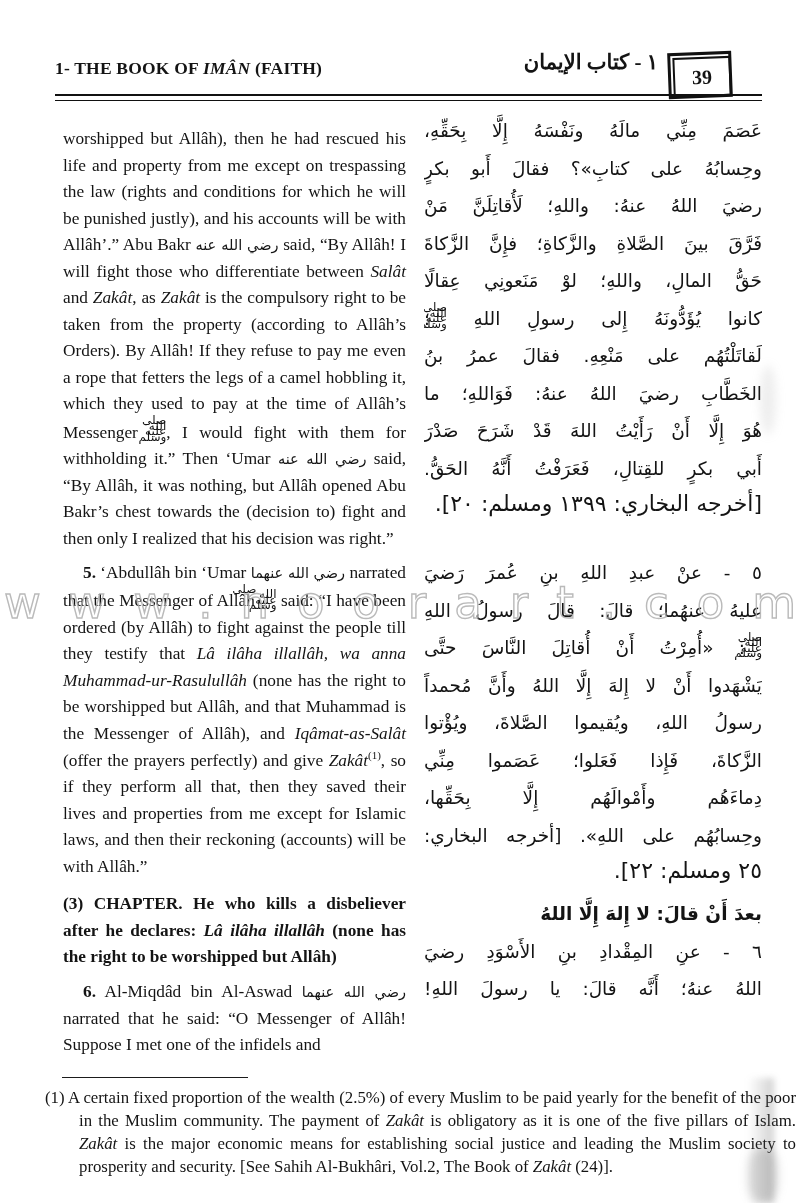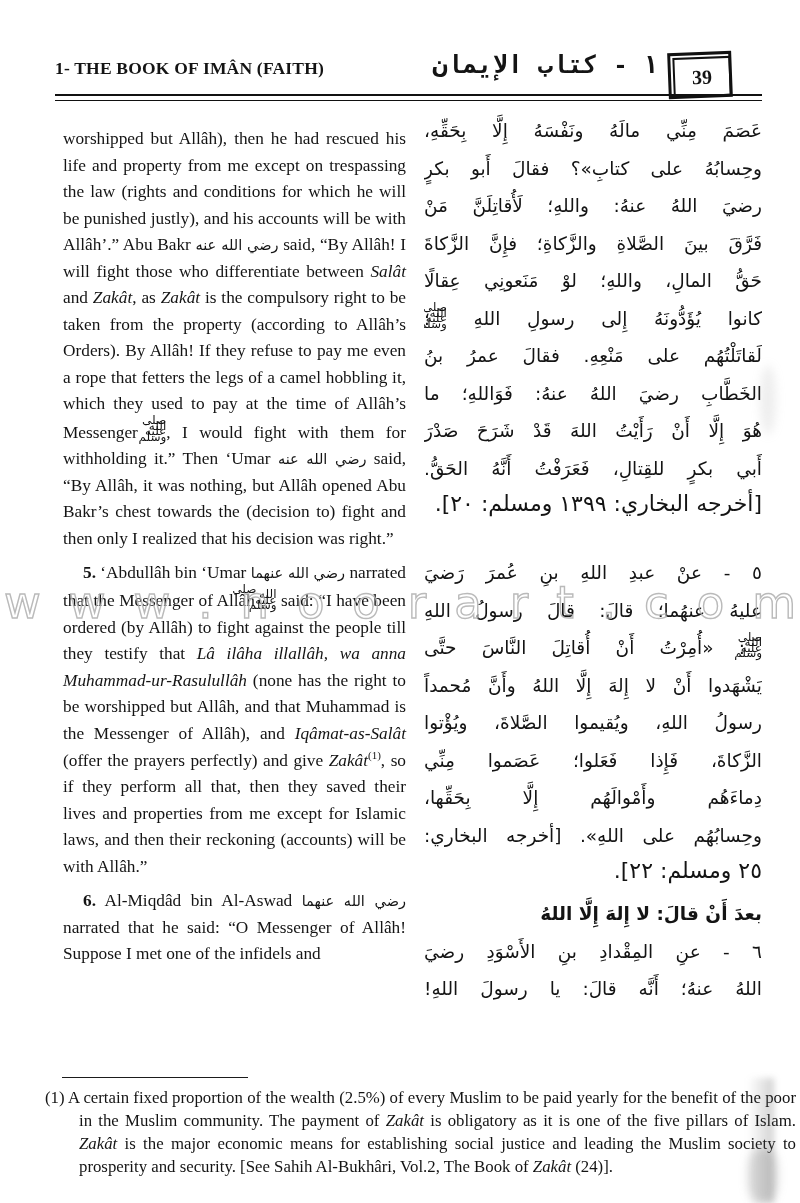--- a/index.html
+++ b/index.html
@@ -3,22 +3,22 @@
 <meta charset="utf-8">
 <style>
   html,body{margin:0;padding:0;}
   body{
     width:800px;height:1203px;position:relative;overflow:hidden;
     background:#ffffff;color:#141414;
     font-family:"Liberation Serif",serif;
   }
   
   .hdr-en{position:absolute;left:55px;top:58px;font-size:17.5px;font-weight:bold;letter-spacing:.2px;white-space:nowrap;}
-  .hdr-ar{position:absolute;right:142px;top:50px;font-size:25px;font-weight:bold;direction:rtl;
-          font-family:Liberation Mono, monospace;white-space:nowrap;}
+  .hdr-ar{position:absolute;right:142px;top:50px;font-size:21px;font-weight:bold;direction:rtl;
+          font-family:Liberation Serif, serif;white-space:nowrap;}
   .pgbox{position:absolute;left:668px;top:52px;width:54px;height:36px;border:3px solid #111;
          transform:rotate(-2.2deg);padding:2px;background:#fff;}
   .pgbox-inner{width:100%;height:100%;border:2px solid #111;display:flex;align-items:center;justify-content:center;
          font-size:20px;font-weight:bold;font-family:"Liberation Serif",serif;}
   .hdr-rule{position:absolute;left:55px;top:94px;width:707px;height:4px;
             border-top:2.6px solid #111;border-bottom:1.4px solid #111;}
   
   .col-en{position:absolute;left:55px;top:118px;width:359px;
           font-size:17.3px;line-height:26.55px;text-align:justify;}
   .col-en p{margin:8px;}
@@ -29,21 +29,21 @@
   .ar-line{line-height:37.5px;text-align:justify;text-align-last:justify;overflow:hidden;}
   .ar-line.rgt{text-align-last:right;}
   .ar-line.bld{font-weight:bold;}
   .ar-line.tk{font-size:22px;line-height:33px;}
   .ar-gap{height:34px;}
   .ar-gap2{height:8px;}
   
   .sg{}
   .it{font-style:italic;}
   .bd{font-weight:bold;}
-  .bdit{font-weight:bold;}
+  .bdit{font-weight:bold;font-style:italic;}
   .arb{font-family:"DejaVu Sans",sans-serif;font-size:14.5px;}
   .supn{vertical-align:super;font-size:11px;line-height:0;}
   .saw{display:inline-block;width:17px;font-size:12px;line-height:5.5px;text-align:center;
        vertical-align:-3px;font-family:"DejaVu Sans",sans-serif;letter-spacing:0;word-spacing:0;
        white-space:normal;direction:rtl;}
   
   .watermark{position:absolute;left:4px;right:4px;top:580px;z-index:6;pointer-events:none;
        display:flex;justify-content:space-between;align-items:flex-end;
        font-family:"DejaVu Sans",sans-serif;font-size:45px;line-height:1;
        color:transparent;-webkit-text-stroke:1.4px #aeaeae;opacity:.85;}
@@ -66,20 +66,21 @@
 <div class="hdr-en"><span class="bd">1- THE BOOK OF </span><span class="bdit">IMÂN</span><span class="bd"> (FAITH)</span></div>
 <div class="hdr-ar">١ - كتاب الإيمان</div>
 <div class="pgbox">
   <div class="pgbox-inner">39</div>
 </div>
 <div class="hdr-rule"></div>
 
 <div class="col-en">
   <p><span class="sg">worshipped but Allâh), then he had rescued his life and property from me except on trespassing the law (rights and conditions for which he will be punished justly), and his accounts will be with Allâh’.” Abu Bakr </span><span class="arb">رضي الله عنه</span><span class="sg"> said, “By Allâh! I will fight those who differentiate between </span><span class="it">Salât</span><span class="sg"> and </span><span class="it">Zakât</span><span class="sg">, as </span><span class="it">Zakât</span><span class="sg"> is the compulsory right to be taken from the property (according to Allâh’s Orders). By Allâh! If they refuse to pay me even a rope that fetters the legs of a camel hobbling it, which they used to pay at the time of Allâh’s Messenger <span class="saw">صلى الله عليه وسلم</span>, I would fight with them for withholding it.” Then ‘Umar </span><span class="arb">رضي الله عنه</span><span class="sg"> said, “By Allâh, it was nothing, but Allâh opened Abu Bakr’s chest towards the (decision to) fight and then only I realized that his decision was right.”</span></p>
   <p class="indent"><span class="bd">5.</span><span class="sg"> ‘Abdullâh bin ‘Umar </span><span class="arb">رضي الله عنهما</span><span class="sg"> narrated that the Messenger of Allâh <span class="saw">صلى الله عليه وسلم</span> said: “I have been ordered (by Allâh) to fight against the people till they testify that </span><span class="it">Lâ ilâha illallâh, wa anna Muhammad-ur-Rasulullâh</span><span class="sg"> (none has the right to be worshipped but Allâh, and that Muhammad is the Messenger of Allâh), and </span><span class="it">Iqâmat-as-Salât</span><span class="sg"> (offer the prayers perfectly) and give </span><span class="it">Zakât</span><span class="supn">(1)</span><span class="sg">, so if they perform all that, then they saved their lives and properties from me except for Islamic laws, and then their reckoning (accounts) will be with Allâh.”</span></p>
+  <p class="chapter-en"><span class="bd">(3) CHAPTER. He who kills a disbeliever after he declares: </span><span class="bdit">Lâ ilâha illallâh</span><span class="bd"> (none has the right to be worshipped but Allâh)</span></p>
   <p class="indent"><span class="bd">6.</span><span class="sg"> Al-Miqdâd bin Al-Aswad </span><span class="arb">رضي الله عنهما</span><span class="sg"> narrated that he said: “O Messenger of Allâh! Suppose I met one of the infidels and</span></p>
 </div>
 
 <div class="col-ar">
     <div class="ar-line">عَصَمَ مِنِّي مالَهُ ونَفْسَهُ إِلَّا بِحَقِّهِ،</div>
     <div class="ar-line">وحِسابُهُ على كتابِ»؟ فقالَ أَبو بكرٍ</div>
     <div class="ar-line">رضيَ اللهُ عنهُ: واللهِ؛ لَأُقاتِلَنَّ مَنْ</div>
     <div class="ar-line">فَرَّقَ بينَ الصَّلاةِ والزَّكاةِ؛ فإِنَّ الزَّكاةَ</div>
     <div class="ar-line">حَقُّ المالِ، واللهِ؛ لوْ مَنَعونِي عِقالًا</div>
     <div class="ar-line">كانوا يُؤَدُّونَهُ إِلى رسولِ اللهِ <span class="saw">صلى الله عليه وسلم</span>؛</div>

